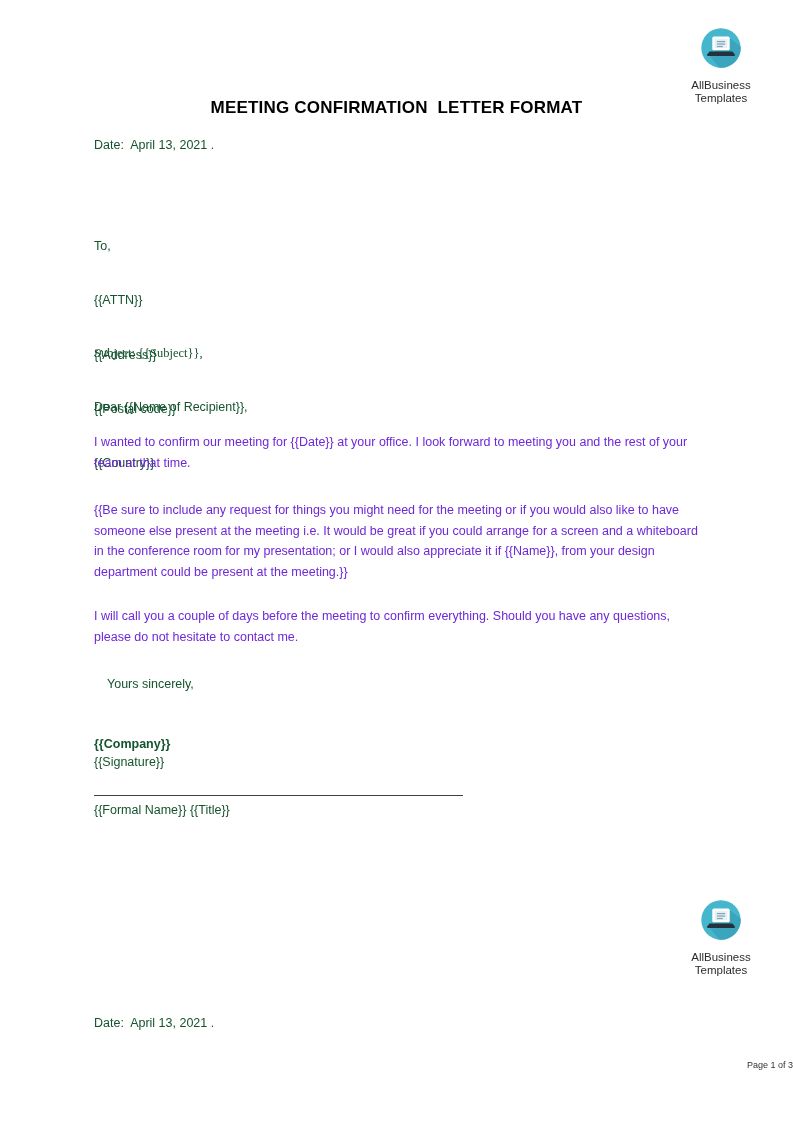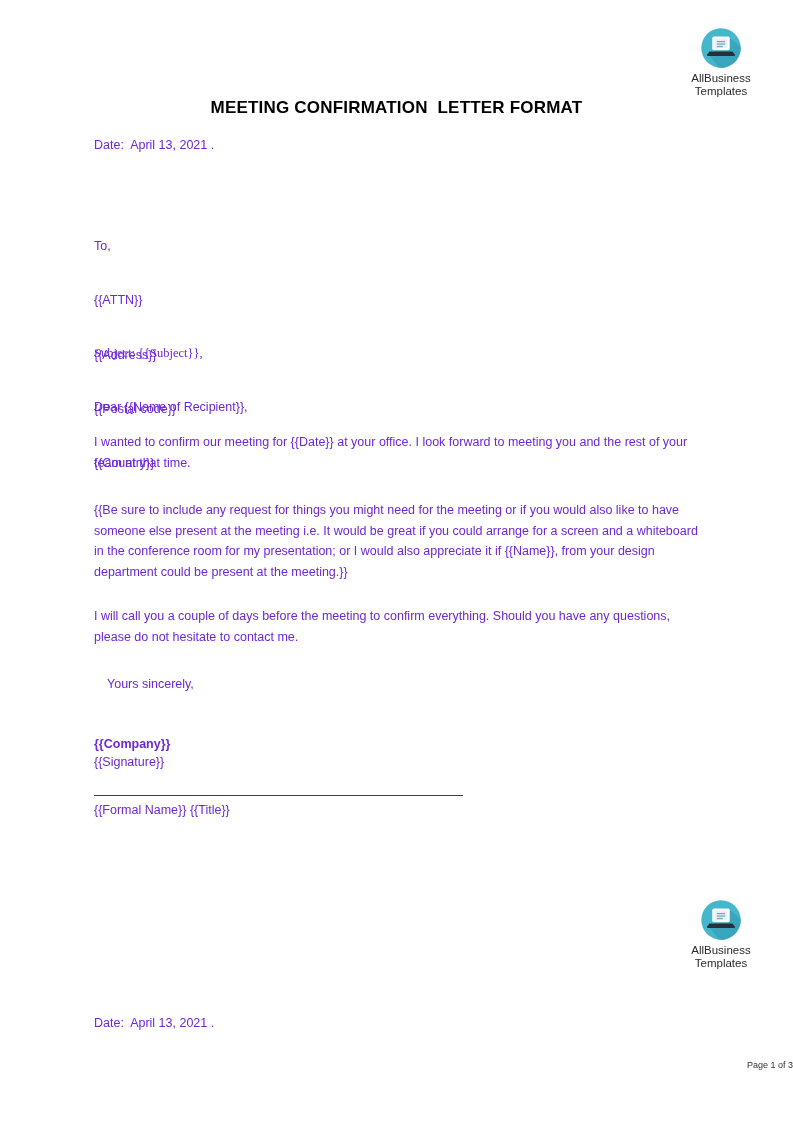--- a/index.html
+++ b/index.html
@@ -13,21 +13,21 @@
     width: 793px;
     height: 1122px;
     background: #ffffff;
     overflow: hidden;
     color: #1f1f1f;
   }
   .abs { position: absolute; }
   .body-text {
     font-size: 12.5px;
     line-height: 18px;
-    color: #6d28d9;
+    color: #14532d;
     white-space: pre-wrap;
   }
   .para {
     left: 94px;
     width: 612px;
     font-size: 12.5px;
     line-height: 20.5px;
     color: #6d28d9;
   }
   .heading {
@@ -49,21 +49,21 @@
     height: 0;
   }
   .brand {
     width: 96px;
     text-align: center;
   }
   .brand-text {
     font-size: 11.5px;
     line-height: 12.5px;
     color: #2b2b2b;
-    margin-top: 2px;
+    margin-top: 9px;
   }
   .footer {
     left: 0;
     width: 100%;
     text-align: right;
     font-size: 9px;
     color: #333333;
   }
 </style>
 </head>

